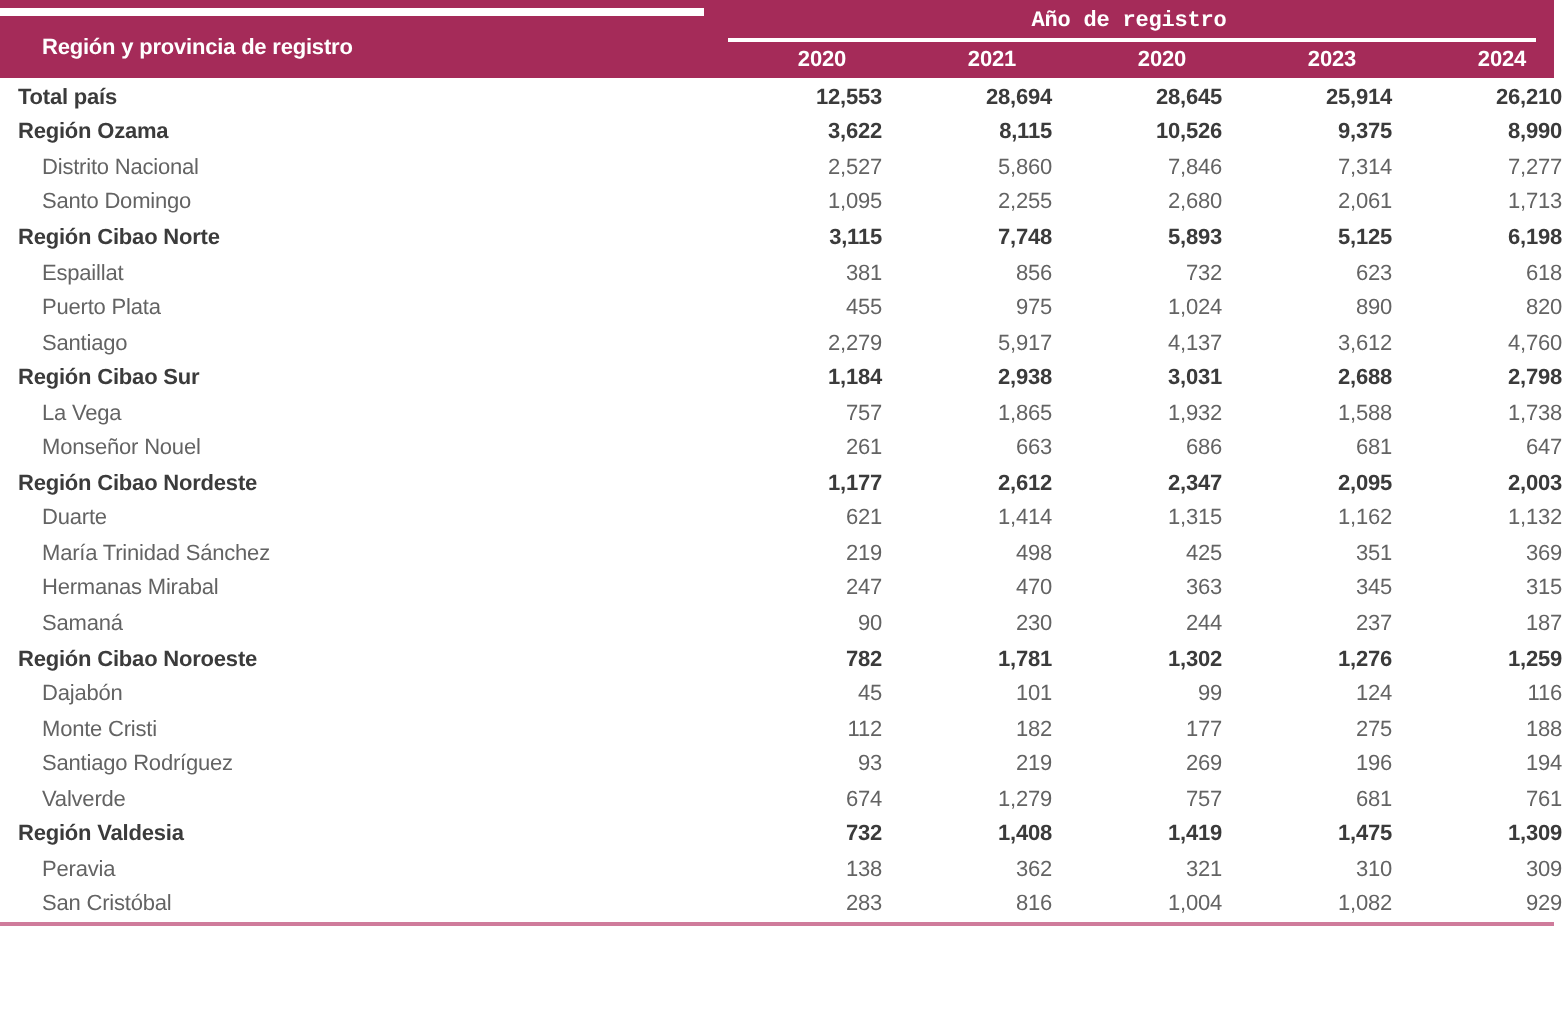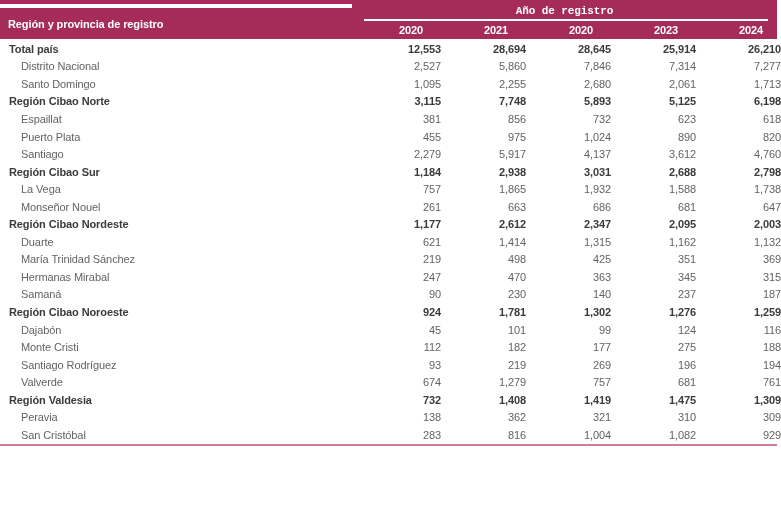--- a/index.html
+++ b/index.html
@@ -35,21 +35,21 @@
   .hdr-left {
     width: 356px;
     margin-top: 4px;            
     background: var(--brand);
     color: #ffffff;
     font-weight: bold;
     font-size: 11px;
     letter-spacing: -0.1px;
     display: flex;
     align-items: center;
-    padding-left: 8px;
+    padding-left: 21px;
     box-sizing: border-box;
   }
   .hdr-right {
     flex: 1;
     background: var(--brand);
     color: #ffffff;
     display: flex;
     flex-direction: column;
     box-sizing: border-box;
   }
@@ -151,20 +151,28 @@
       </colgroup>
       <tbody>
           <tr class="group">
             <td class="lbl">Total país</td>
             <td class="num">12,553</td>
             <td class="num">28,694</td>
             <td class="num">28,645</td>
             <td class="num">25,914</td>
             <td class="num">26,210</td>
           </tr>
+          <tr class="group">
+            <td class="lbl">Región Ozama</td>
+            <td class="num">3,622</td>
+            <td class="num">8,115</td>
+            <td class="num">10,526</td>
+            <td class="num">9,375</td>
+            <td class="num">8,990</td>
+          </tr>
           <tr class="detail">
             <td class="lbl">Distrito Nacional</td>
             <td class="num">2,527</td>
             <td class="num">5,860</td>
             <td class="num">7,846</td>
             <td class="num">7,314</td>
             <td class="num">7,277</td>
           </tr>
           <tr class="detail">
             <td class="lbl">Santo Domingo</td>
@@ -259,27 +267,27 @@
             <td class="num">247</td>
             <td class="num">470</td>
             <td class="num">363</td>
             <td class="num">345</td>
             <td class="num">315</td>
           </tr>
           <tr class="detail">
             <td class="lbl">Samaná</td>
             <td class="num">90</td>
             <td class="num">230</td>
-            <td class="num">140</td>
+            <td class="num">244</td>
             <td class="num">237</td>
             <td class="num">187</td>
           </tr>
           <tr class="group">
             <td class="lbl">Región Cibao Noroeste</td>
-            <td class="num">924</td>
+            <td class="num">782</td>
             <td class="num">1,781</td>
             <td class="num">1,302</td>
             <td class="num">1,276</td>
             <td class="num">1,259</td>
           </tr>
           <tr class="detail">
             <td class="lbl">Dajabón</td>
             <td class="num">45</td>
             <td class="num">101</td>
             <td class="num">99</td>

